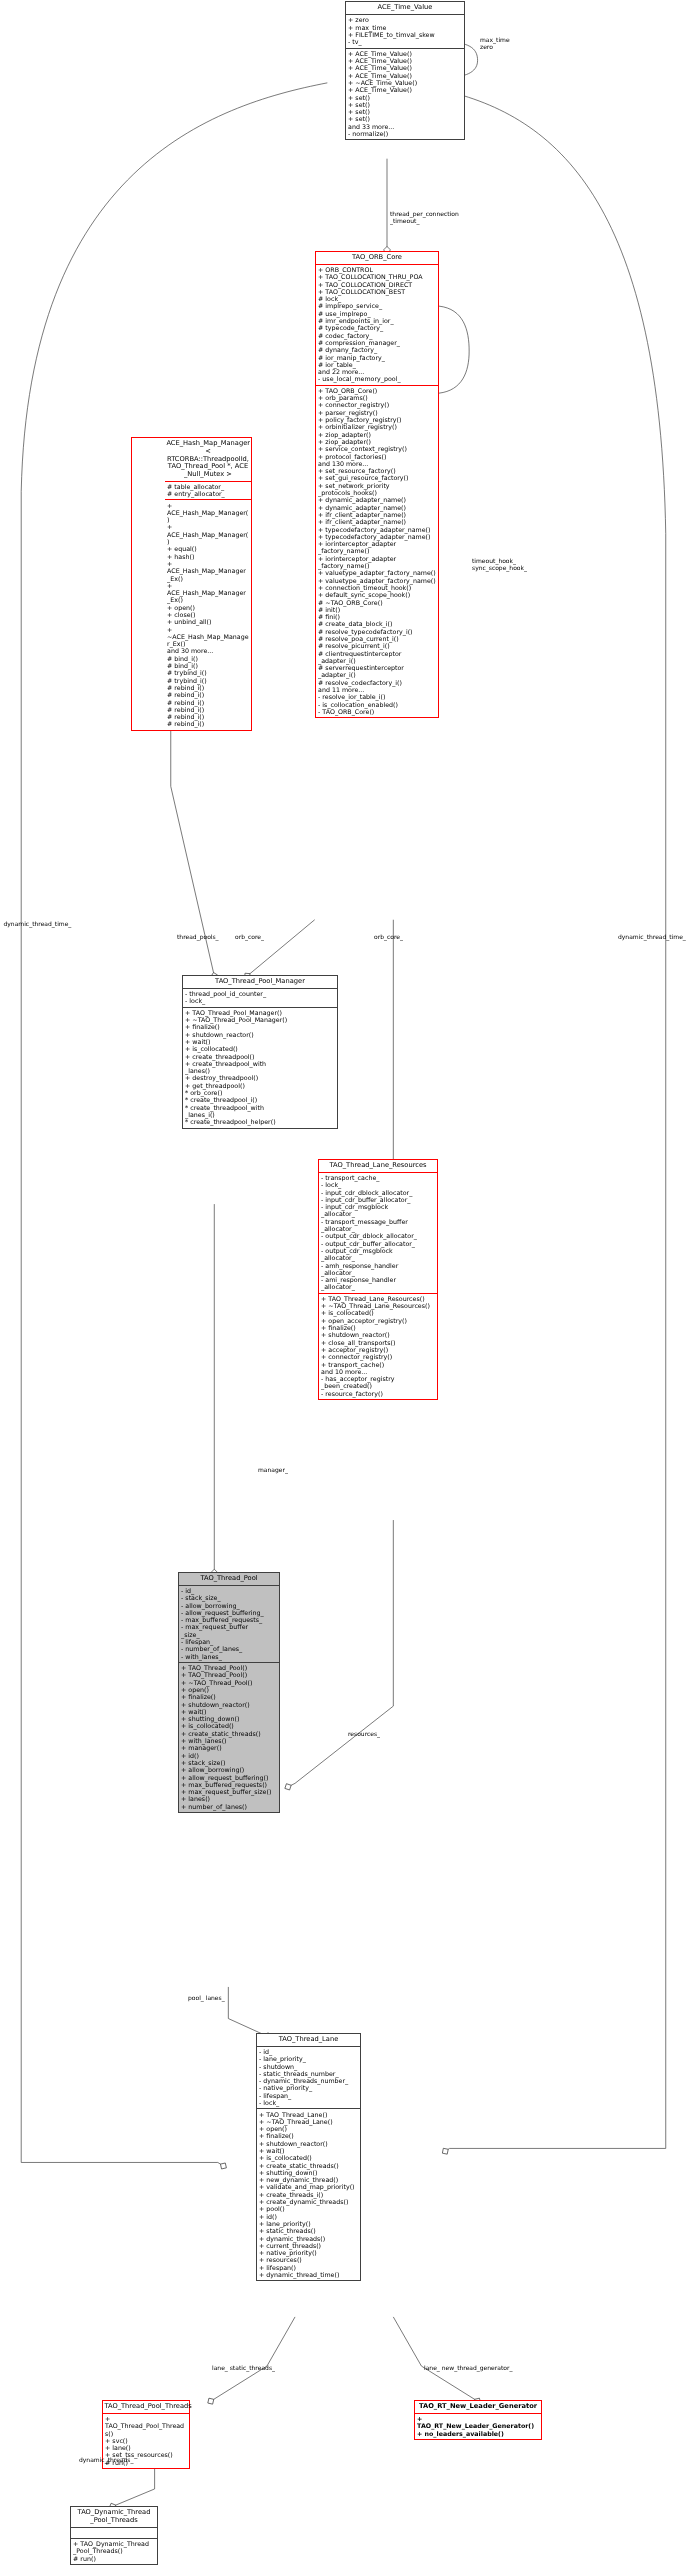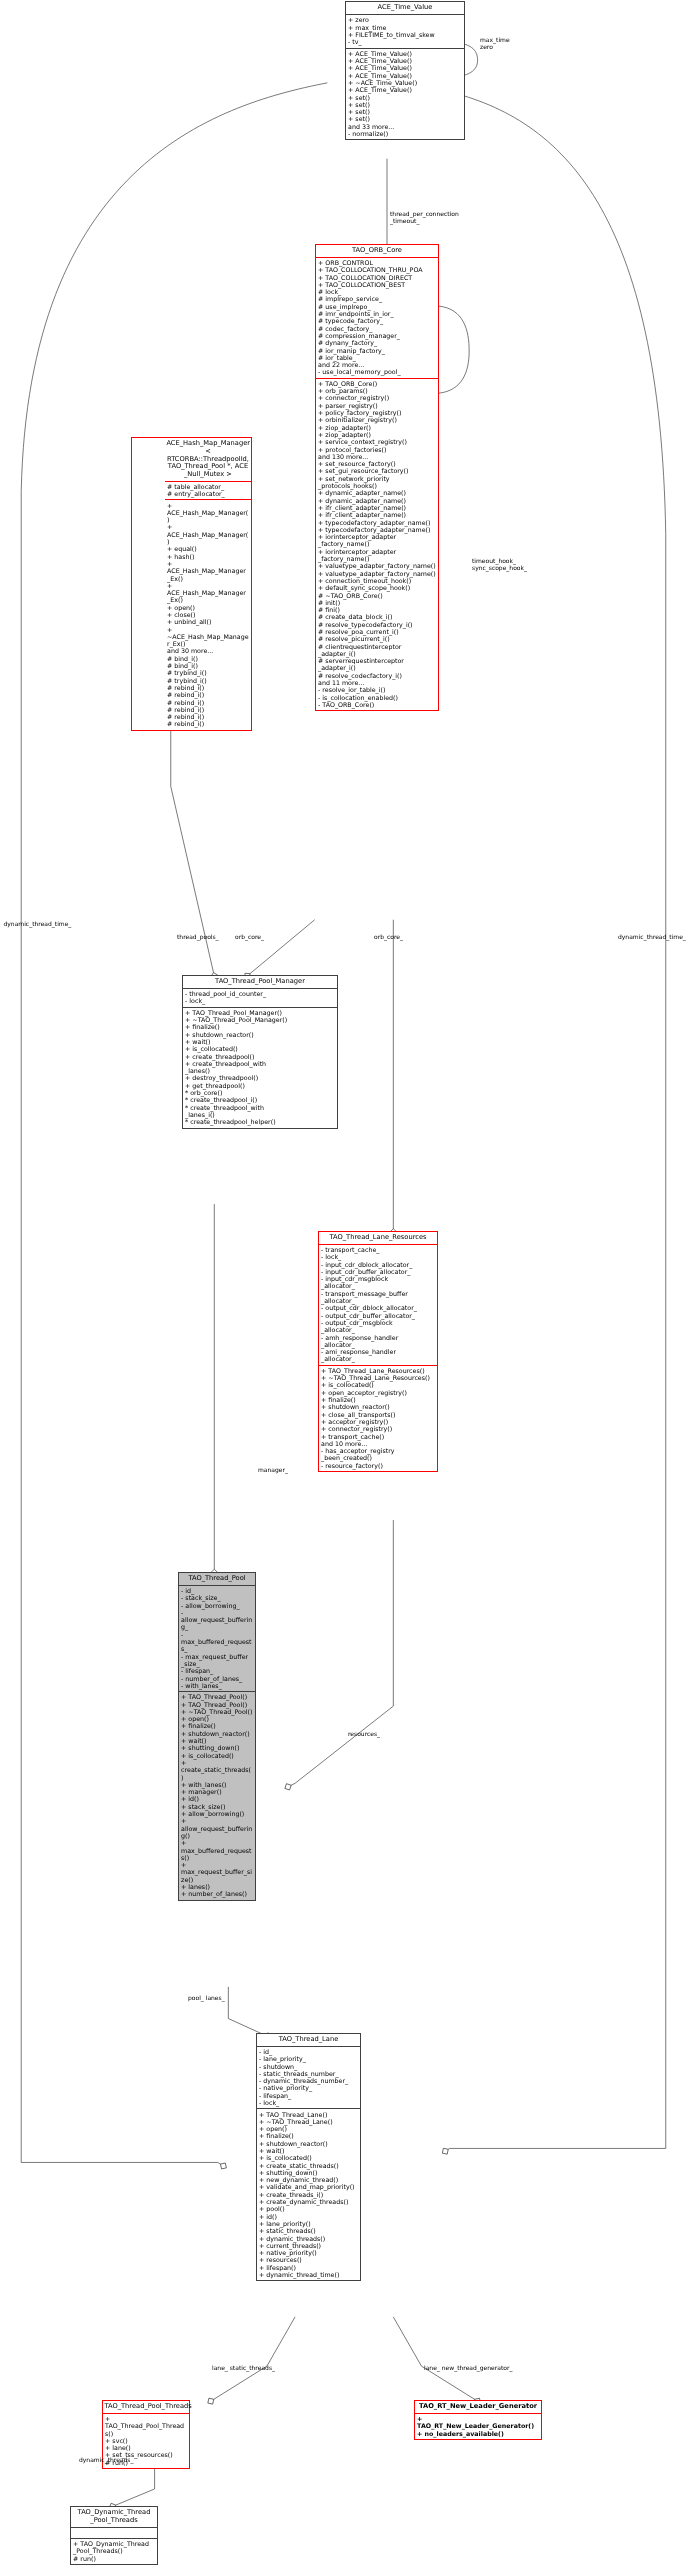--- a/index.html
+++ b/index.html
@@ -149,21 +149,21 @@
       <div class="row">+ ACE_Time_Value()</div>
       <div class="row">+ set()</div>
       <div class="row">+ set()</div>
       <div class="row">+ set()</div>
       <div class="row">+ set()</div>
       <div class="row">and 33 more...</div>
       <div class="row">- normalize()</div>
     </div>
   </div>
 
-  <div class="node red" style="left:315px; top:244px; width:124px;">
+  <div class="node red" style="left:315px; top:251px; width:124px;">
     <div class="title">TAO_ORB_Core</div>
     <div class="sep"></div>
     <div class="compartment">
       <div class="row">+ ORB_CONTROL</div>
       <div class="row">+ TAO_COLLOCATION_THRU_POA</div>
       <div class="row">+ TAO_COLLOCATION_DIRECT</div>
       <div class="row">+ TAO_COLLOCATION_BEST</div>
       <div class="row"># lock_</div>
       <div class="row"># implrepo_service_</div>
       <div class="row"># use_implrepo_</div>
@@ -284,21 +284,21 @@
       <div class="row">+ destroy_threadpool()</div>
       <div class="row">+ get_threadpool()</div>
       <div class="row">* orb_core()</div>
       <div class="row">* create_threadpool_i()</div>
       <div class="row">* create_threadpool_with
 _lanes_i()</div>
       <div class="row">* create_threadpool_helper()</div>
     </div>
   </div>
 
-  <div class="node red" style="left:318px; top:1231px; width:120px;">
+  <div class="node red" style="left:318px; top:1159px; width:120px;">
     <div class="title">TAO_Thread_Lane_Resources</div>
     <div class="sep"></div>
     <div class="compartment">
       <div class="row">- transport_cache_</div>
       <div class="row">- lock_</div>
       <div class="row">- input_cdr_dblock_allocator_</div>
       <div class="row">- input_cdr_buffer_allocator_</div>
       <div class="row">- input_cdr_msgblock
 _allocator_</div>
       <div class="row">- transport_message_buffer
@@ -324,21 +324,21 @@
       <div class="row">+ acceptor_registry()</div>
       <div class="row">+ connector_registry()</div>
       <div class="row">+ transport_cache()</div>
       <div class="row">and 10 more...</div>
       <div class="row">- has_acceptor_registry
 _been_created()</div>
       <div class="row">- resource_factory()</div>
     </div>
   </div>
 
-  <div class="node grey" style="left:178px; top:1572px; width:78px;">
+  <div class="node grey" style="left:178px; top:1572px; width:102px;">
     <div class="title">TAO_Thread_Pool</div>
     <div class="sep"></div>
     <div class="compartment">
       <div class="row">- id_</div>
       <div class="row">- stack_size_</div>
       <div class="row">- allow_borrowing_</div>
       <div class="row">- allow_request_buffering_</div>
       <div class="row">- max_buffered_requests_</div>
       <div class="row">- max_request_buffer
 _size_</div>

